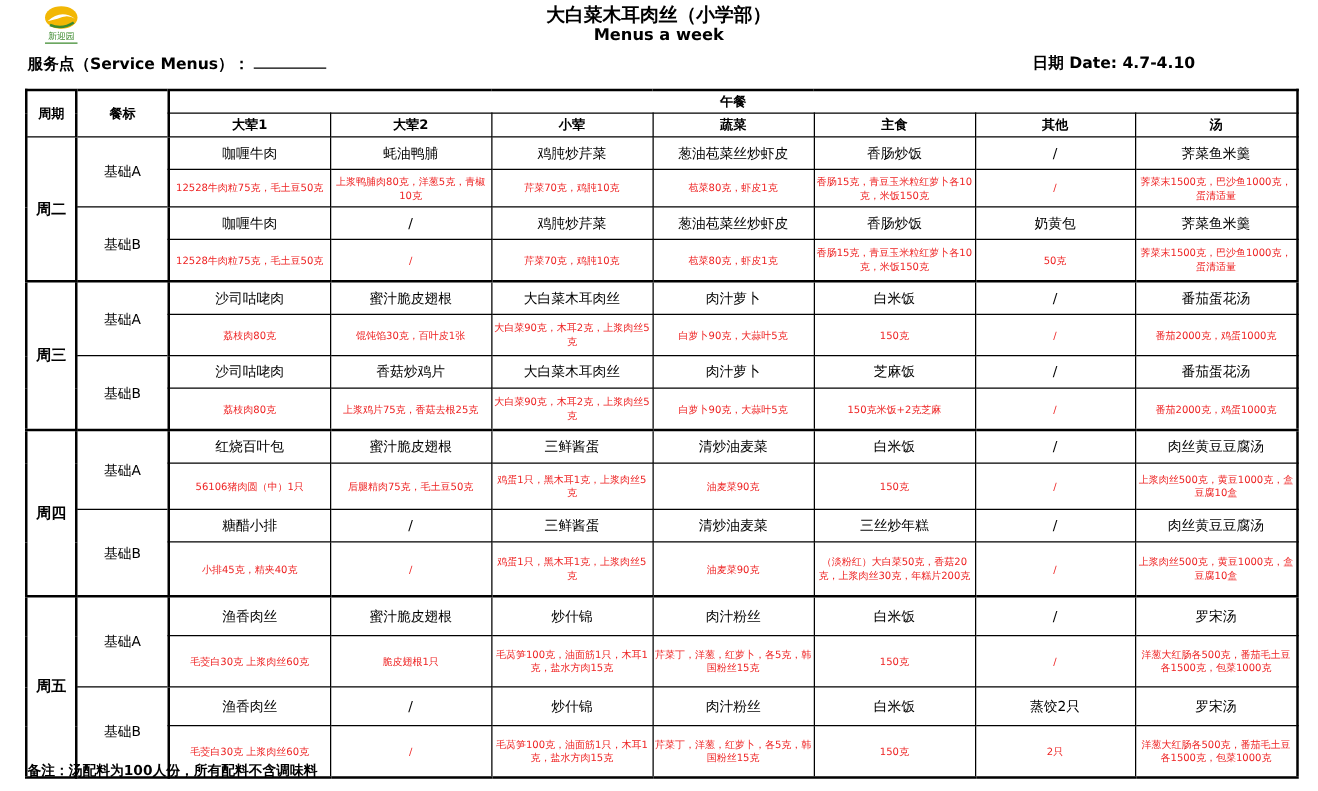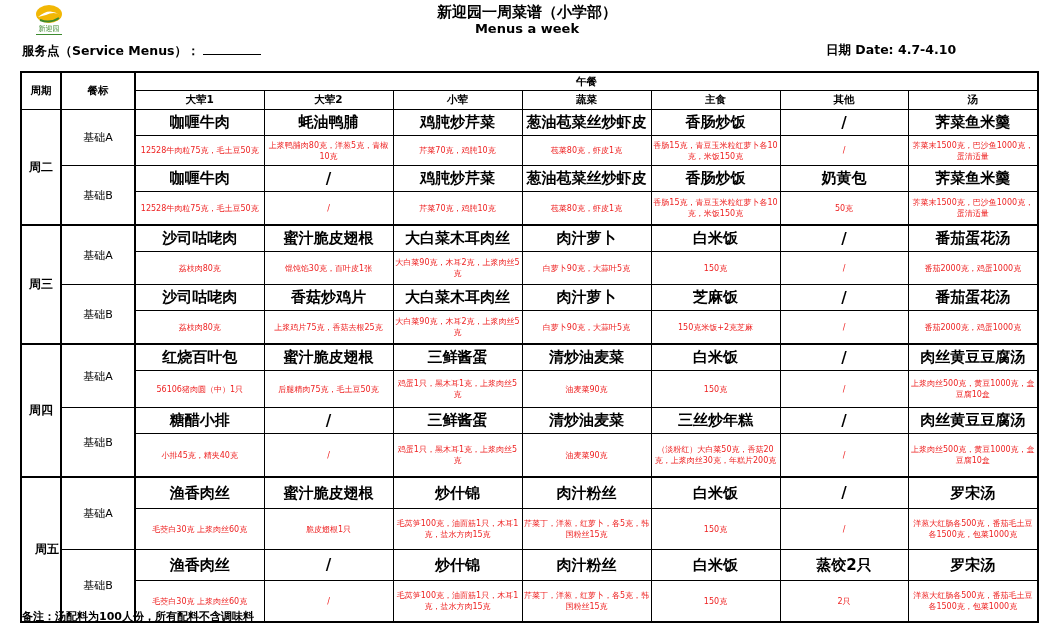--- a/index.html
+++ b/index.html
@@ -11,37 +11,37 @@
   .service .blank { display:inline-block; width:58px; border-bottom:1.5px solid #000; height:12px; vertical-align:baseline; margin-left:4px; }
   .date { position:absolute; left:826px; top:42px; font-weight:bold; font-size:12.5px; line-height:16px; }
   table.menu { position:absolute; left:20px; top:71px; border-collapse:collapse; table-layout:fixed; width:1017px; border:2.5px solid #000; }
   table.menu td, table.menu th { border:1px solid #000; text-align:center; vertical-align:middle; padding:0 1px; overflow:hidden; }
   th { font-weight:bold; font-size:10.5px; }
   .hdr1 th { height:17px; }
   .hdr2 th { height:18px; border-bottom:2.5px solid #000; }
   .day { font-weight:bold; font-size:12px; border-right:2.5px solid #000 !important; }
   .std { font-size:11px; border-right:2.5px solid #000 !important;margin-left:32px; }
   .hdr-left { border-right:2.5px solid #000 !important; }
-  .dish { font-size:15px; height:25px;font-weight:bold; }
+  .dish { font-size:11px; height:25px; }
   .ing { font-size:8px; color:#ee2222; height:25px; line-height:11px; }
   tr.grp-end td { border-bottom:2.5px solid #000; }
   .remark { position:absolute; left:22px; top:609px; font-weight:bold; font-size:11px; }
 </style>
 </head>
 <body>
 
 <svg class="logo" viewBox="0 0 46 34">
   <ellipse cx="23" cy="11" rx="13" ry="9" fill="#f2b705"></ellipse>
   <path d="M12 14 Q23 4 34 12 Q28 8 20 12 Z" fill="#ffffff"></path>
   <path d="M14 17 Q24 21 33 15" stroke="#3c8a2e" stroke-width="2" fill="none"></path>
   <text x="23" y="28" text-anchor="middle" font-size="7" fill="#3c8a2e" font-family="DejaVu Sans, sans-serif">新迎园</text>
   <rect x="10" y="31" width="26" height="1" fill="#3c8a2e"></rect>
 </svg>
 
-<div class="title">新迎园一周菜谱（小学部）</div>
+<div class="title">大白菜木耳肉丝（小学部）</div>
 <div class="subtitle">Menus a week</div>
 <div class="service"><span>服务点（Service Menus）：</span><span class="blank"></span></div>
 <div class="date">日期 Date:  4.7-4.10</div>
 
 <table class="menu">
   <colgroup>
     <col style="width:40px">
       <col style="width:74px">
     <col style="width:129px">
       <col style="width:129px">
@@ -179,21 +179,21 @@
       <tr class="grp-end">
         <td class="ing" style="height: 42px;">小排45克，精夹40克</td>
         <td class="ing" style="height: 42px;">/</td>
         <td class="ing" style="height: 42px;">鸡蛋1只，黑木耳1克，上浆肉丝5克</td>
         <td class="ing" style="height: 42px;">油麦菜90克</td>
         <td class="ing" style="height: 42px;">（淡粉红）大白菜50克，香菇20克，上浆肉丝30克，年糕片200克</td>
         <td class="ing" style="height: 42px;">/</td>
         <td class="ing" style="height: 42px;">上浆肉丝500克，黄豆1000克，盒豆腐10盒</td>
       </tr>
       <tr>
-        <td rowspan="4" class="day" style="border-bottom: 2.5px solid rgb(0, 0, 0); text-align: right;">周五</td>
+        <td rowspan="4" class="day" style="border-bottom: 2.5px solid rgb(0, 0, 0);">周五</td>
         <td rowspan="2" class="std">基础A</td>
         <td class="dish" style="height: 30px;">渔香肉丝</td>
         <td class="dish" style="height: 30px;">蜜汁脆皮翅根</td>
         <td class="dish" style="height: 30px;">炒什锦</td>
         <td class="dish" style="height: 30px;">肉汁粉丝</td>
         <td class="dish" style="height: 30px;">白米饭</td>
         <td class="dish" style="height: 30px;">/</td>
         <td class="dish" style="height: 30px;">罗宋汤</td>
       </tr>
       <tr>

